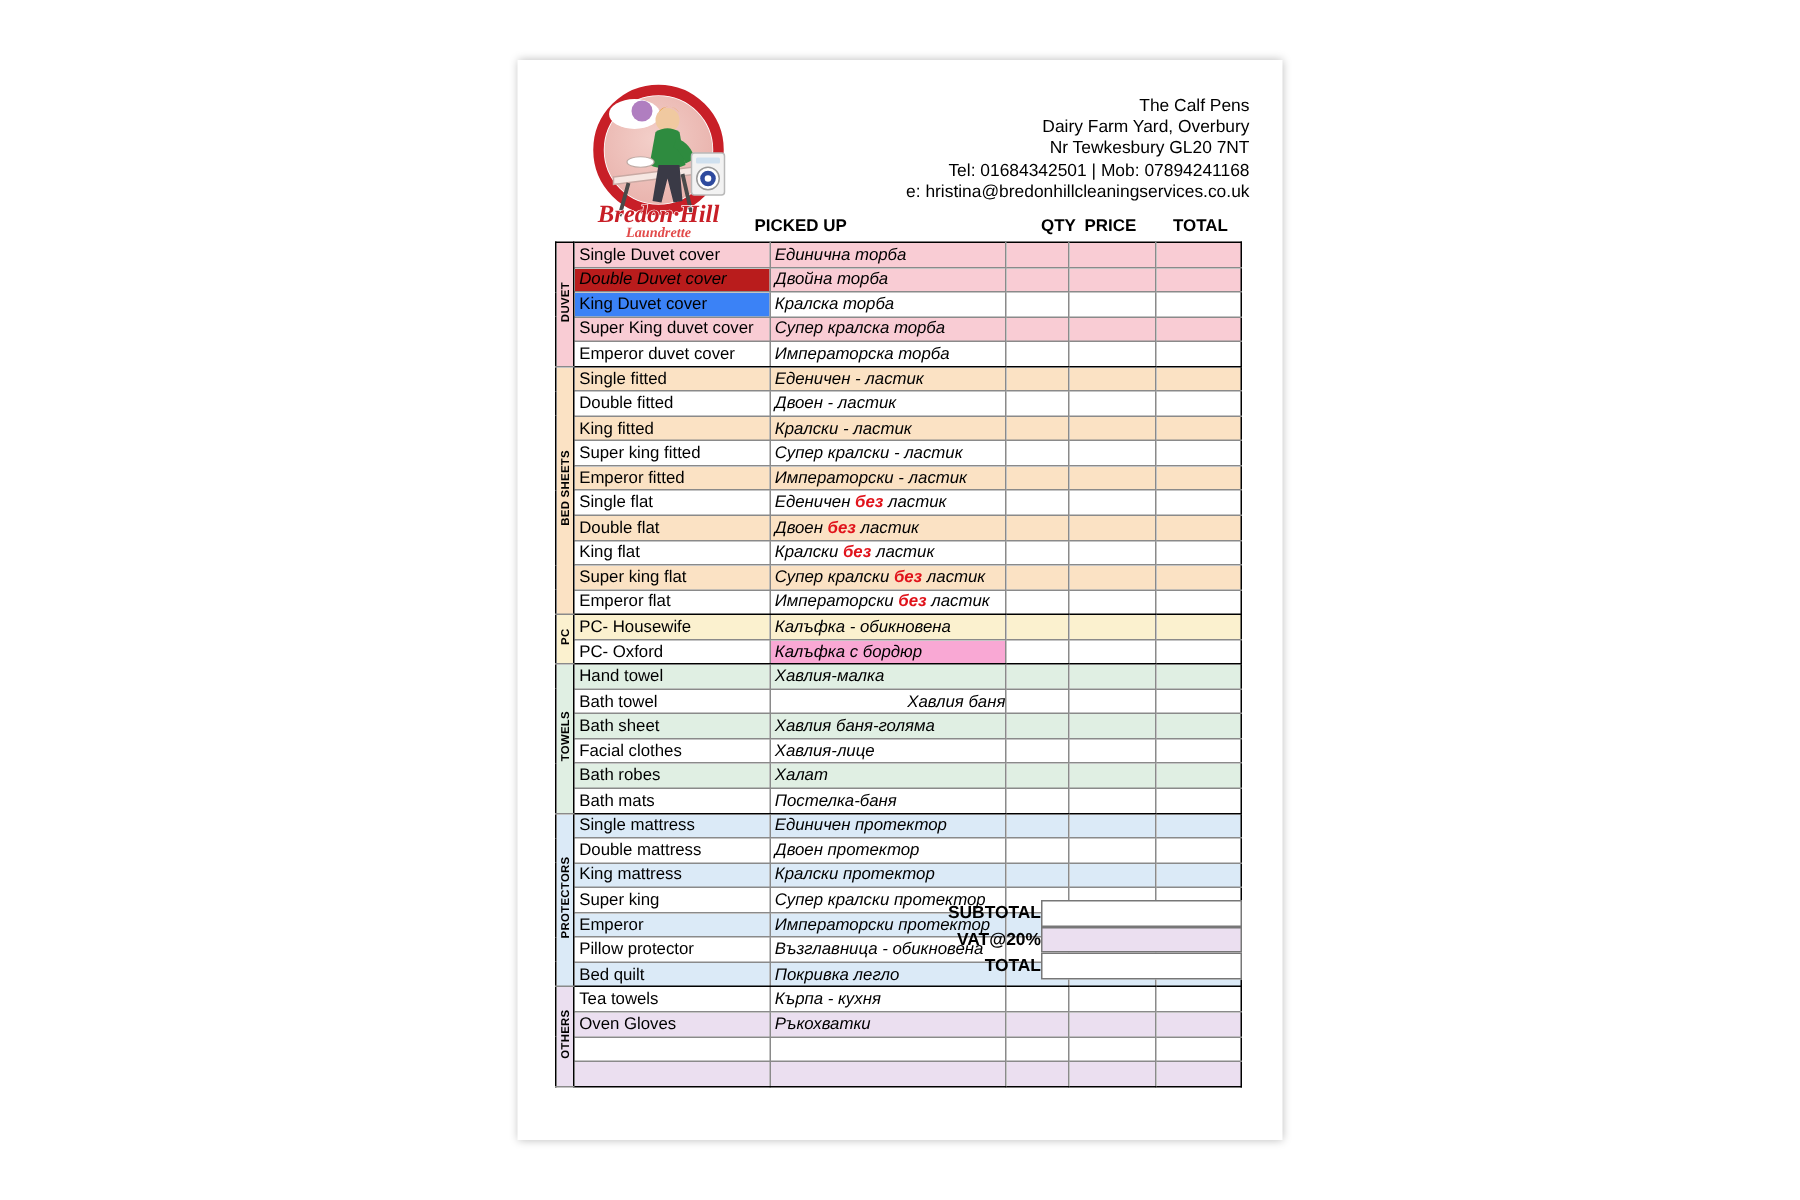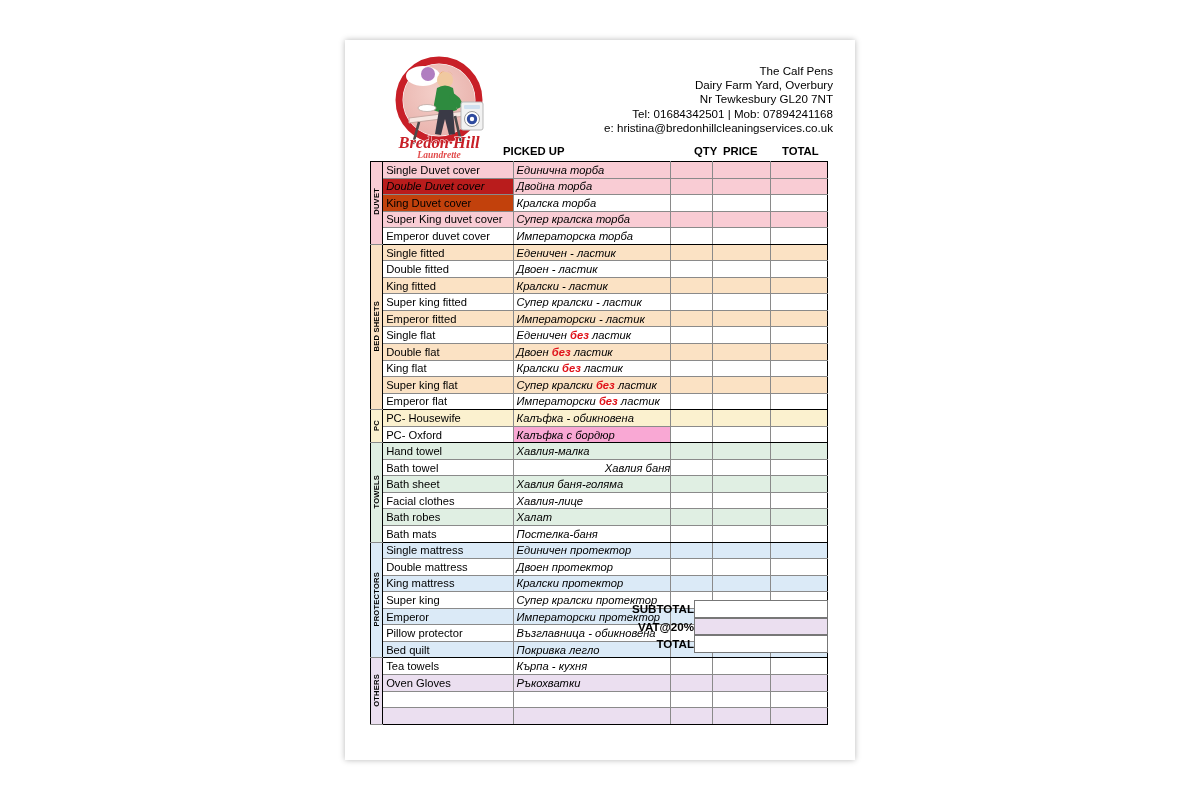--- a/index.html
+++ b/index.html
@@ -173,21 +173,21 @@
           <td class="t" style="background: rgb(249, 204, 212);"></td>
         </tr>
         <tr>
           <td class="en" style="background: #b91c1c; font-style: italic;">Double Duvet cover</td>
           <td class="bg" style="background: rgb(249, 204, 212);">Двойна торба</td>
           <td class="q" style="background: rgb(249, 204, 212);"></td>
           <td class="p" style="background: rgb(249, 204, 212);"></td>
           <td class="t" style="background: rgb(249, 204, 212);"></td>
         </tr>
         <tr>
-          <td class="en" style="background: #c2410c;">King Duvet cover</td>
+          <td class="en" style="background: #3b82f6;">King Duvet cover</td>
           <td class="bg" style="background: rgb(255, 255, 255);">Кралска торба</td>
           <td class="q" style="background: rgb(255, 255, 255);"></td>
           <td class="p" style="background: rgb(255, 255, 255);"></td>
           <td class="t" style="background: rgb(255, 255, 255);"></td>
         </tr>
         <tr>
           <td class="en" style="background: rgb(249, 204, 212);">Super King duvet cover</td>
           <td class="bg" style="background: rgb(249, 204, 212);">Супер кралска торба</td>
           <td class="q" style="background: rgb(249, 204, 212);"></td>
           <td class="p" style="background: rgb(249, 204, 212);"></td>

